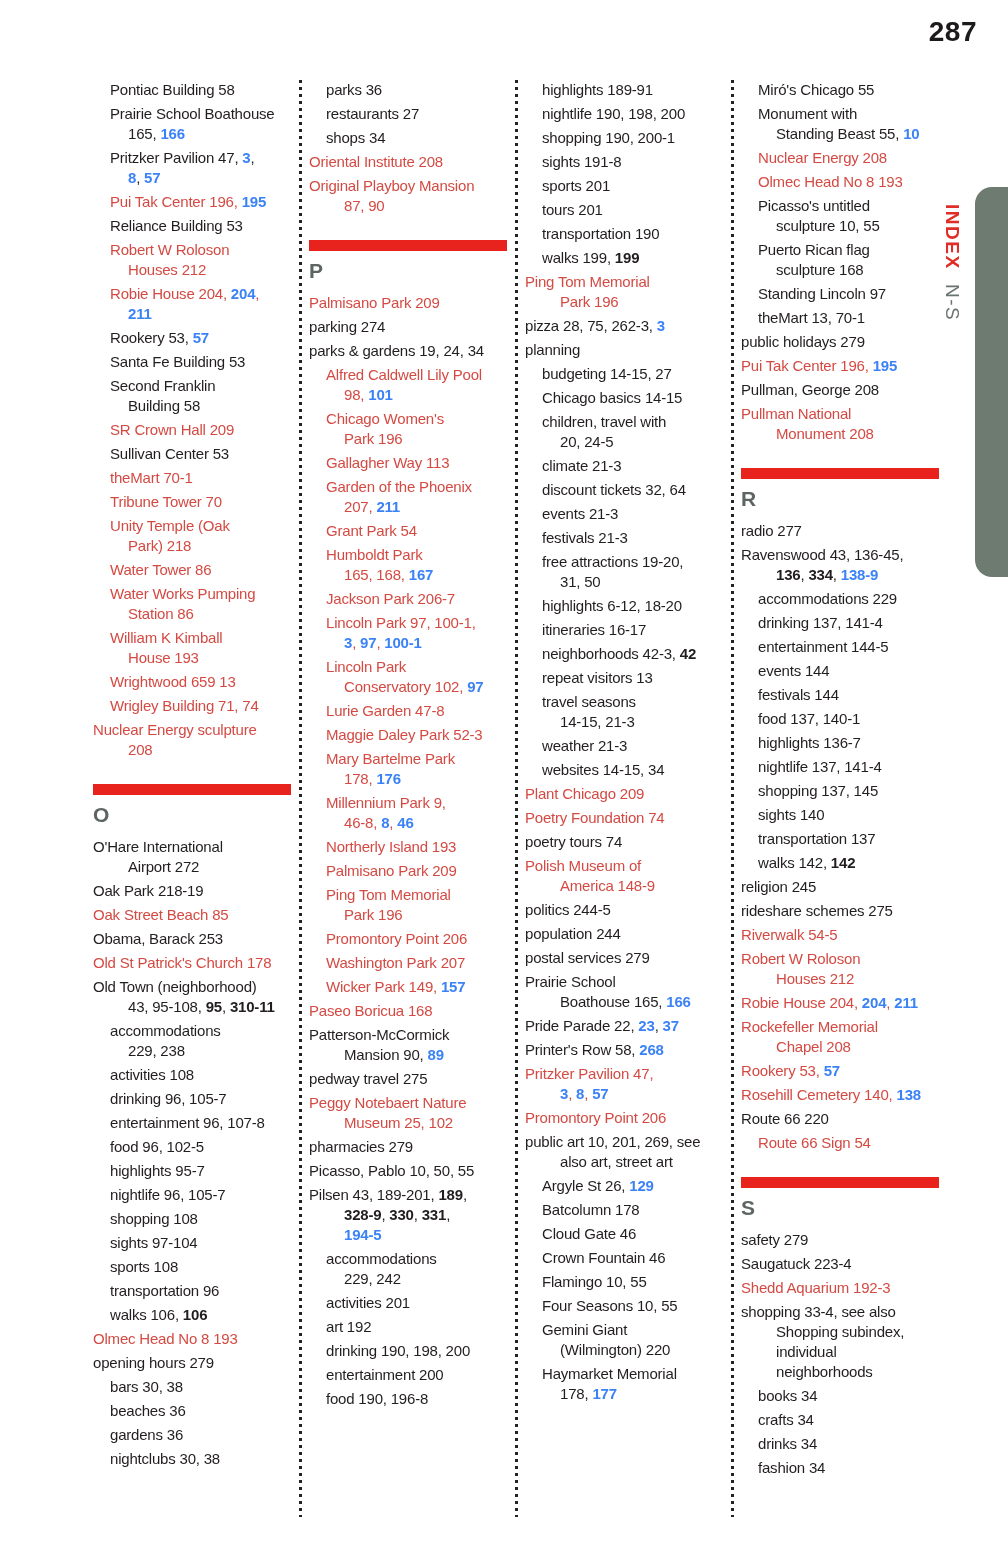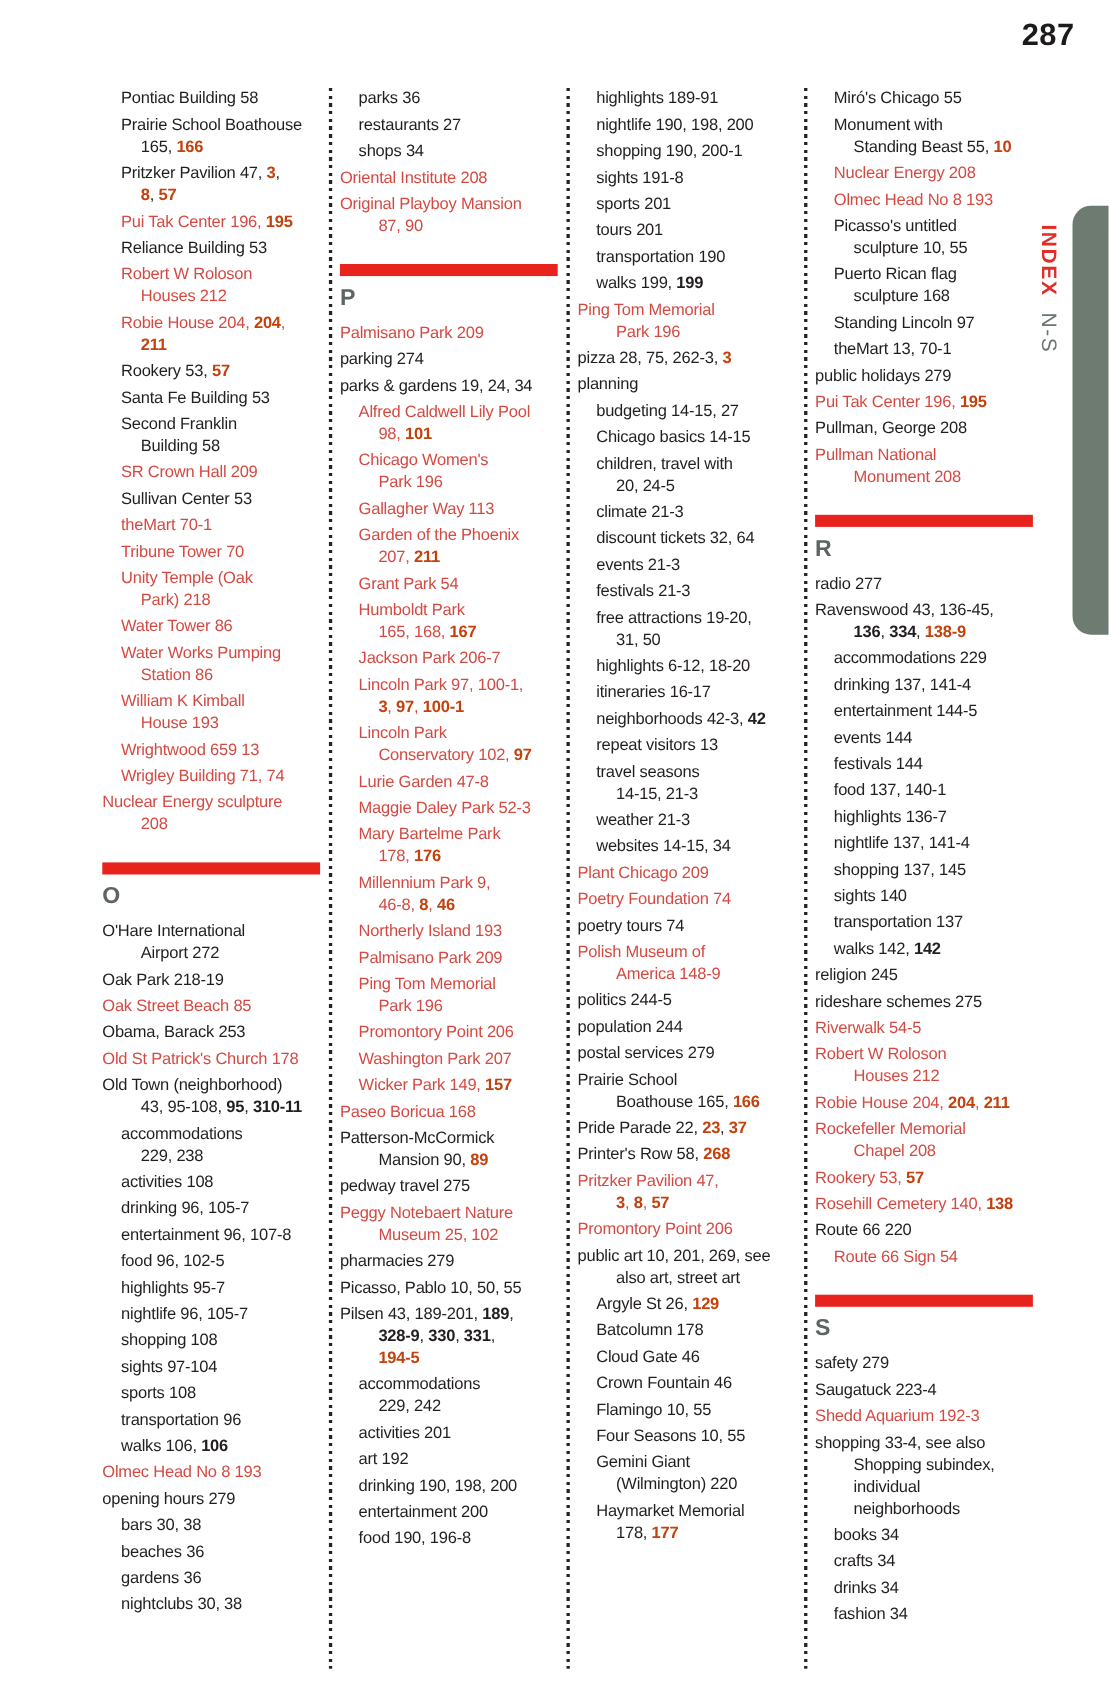--- a/index.html
+++ b/index.html
@@ -16,21 +16,21 @@
   .columns{position:absolute;left:93px;top:48px;display:flex;margin-top:32px;}
   .col{width:198px;}
   .sep{width:18px;display:flex;justify-content:center;}
   .dots{width:3px;height:1437px;
         background:repeating-linear-gradient(to bottom,#232323 0 3px,transparent 3px 7px);}
   .entry{margin:0 0 4px 0;font-size:15px;line-height:20px;white-space:pre-line;
         letter-spacing:-0.2px;}
   .e0{padding-left:35px;text-indent:-35px;}
   .e1{margin-left:17px;padding-left:18px;text-indent:-18px;}
   .r{color:#d44a43;}
-  .B{color:#c2410c;font-weight:bold;}
+  .B{color:#3b82f6;font-weight:bold;}
   .b{font-weight:bold;}
   .i{}
   .section{margin:24px 0 10px 0;}
   .bar{height:11px;background:#e8231e;}
   .letter{font-size:21px;font-weight:bold;color:#5c6562;margin-top:8px;line-height:24px;}
 </style>
 </head>
 <body>
 
 <div class="page">

